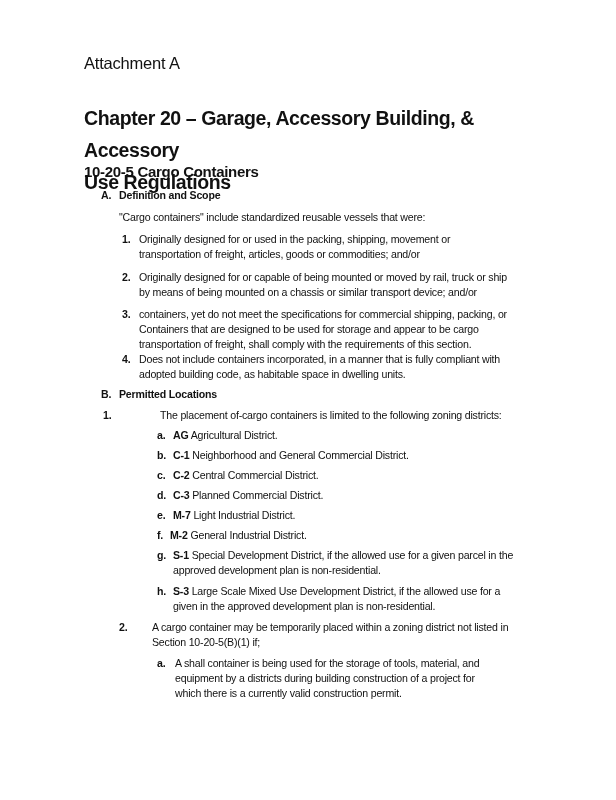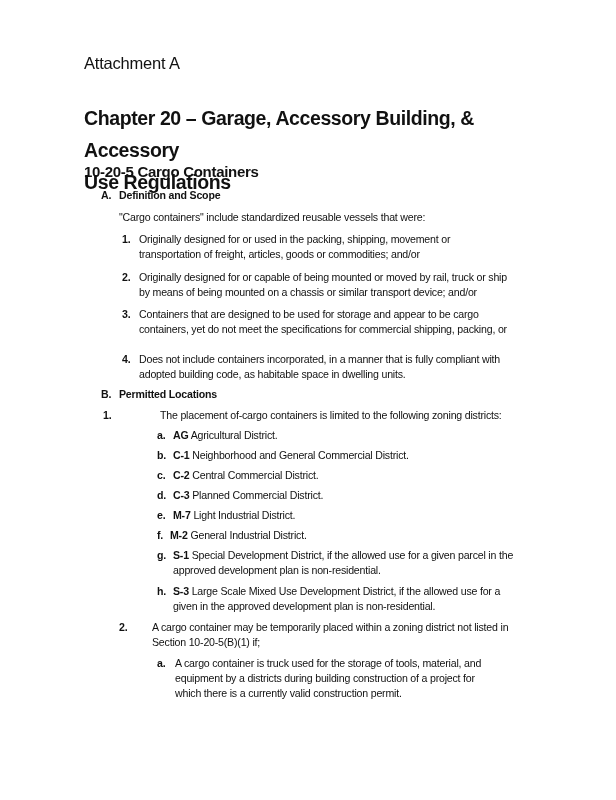--- a/index.html
+++ b/index.html
@@ -35,22 +35,23 @@
   </div>
 
   <div class="t b" style="left:122px; top:270px;">2.</div>
   <div class="blk" style="left:139px; top:270px;">
     <div>Originally designed for or capable of being mounted or moved by rail, truck or ship</div>
     <div>by means of being mounted on a chassis or similar transport device; and/or</div>
   </div>
 
   <div class="t b" style="left:122px; top:307px;">3.</div>
   <div class="blk" style="left:139px; top:307px;">
+    <div>containers, yet do not meet the specifications for commercial shipping, packing, or</div>
     <div>Containers that are designed to be used for storage and appear to be cargo</div>
-    <div>containers, yet do not meet the specifications for commercial shipping, packing, or</div>
+    <div>transportation of freight, shall comply with the requirements of this section.</div>
   </div>
 
   <div class="t b" style="left:122px; top:352px;">4.</div>
   <div class="blk" style="left:139px; top:352px;">
     <div>Does not include containers incorporated, in a manner that is fully compliant with</div>
     <div>adopted building code, as habitable space in dwelling units.</div>
   </div>
 
   <div class="t b" style="left:101px; top:387px;">B.</div>
   <div class="t b" style="left:119px; top:387px;">Permitted Locations</div>
@@ -89,17 +90,17 @@
   </div>
 
   <div class="t b" style="left:119px; top:620px;">2.</div>
   <div class="blk" style="left:152px; top:620px;">
     <div>A cargo container may be temporarily placed within a zoning district not listed in</div>
     <div>Section 10-20-5(B)(1) if;</div>
   </div>
 
   <div class="t b" style="left:157px; top:656px;">a.</div>
   <div class="blk" style="left:175px; top:656px;">
-    <div>A cargo container is truck used for the storage of tools, material, and</div>
+    <div>A shall container is being used for the storage of tools, material, and</div>
     <div>equipment by a districts during building construction of a project for</div>
     <div>which there is a currently valid construction permit.</div>
   </div>
 </div>
 
 </body></html>

